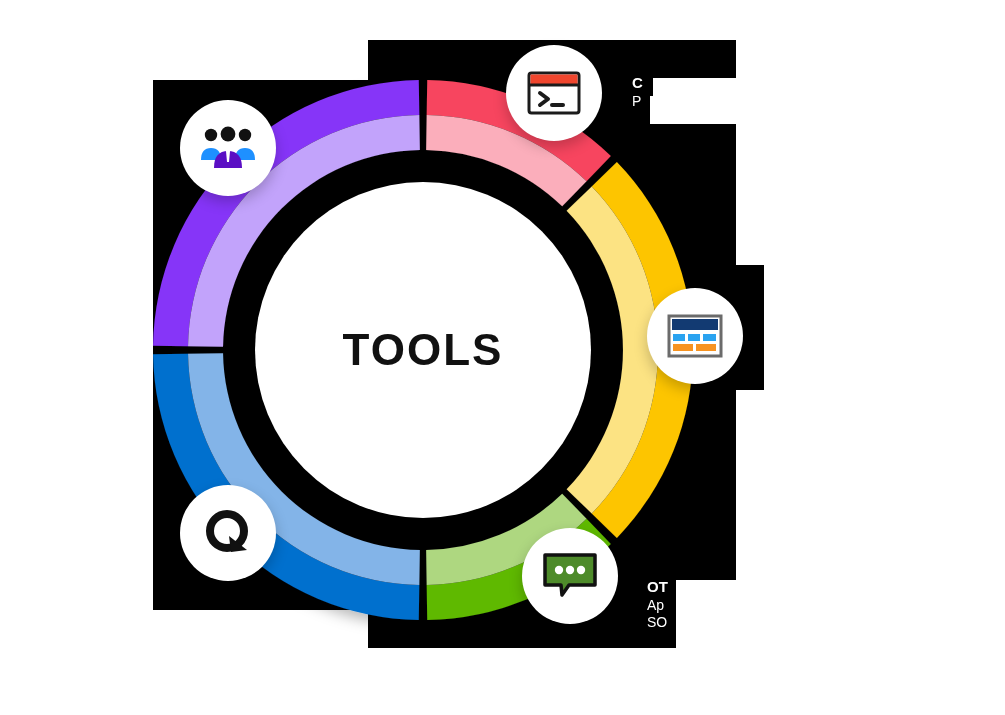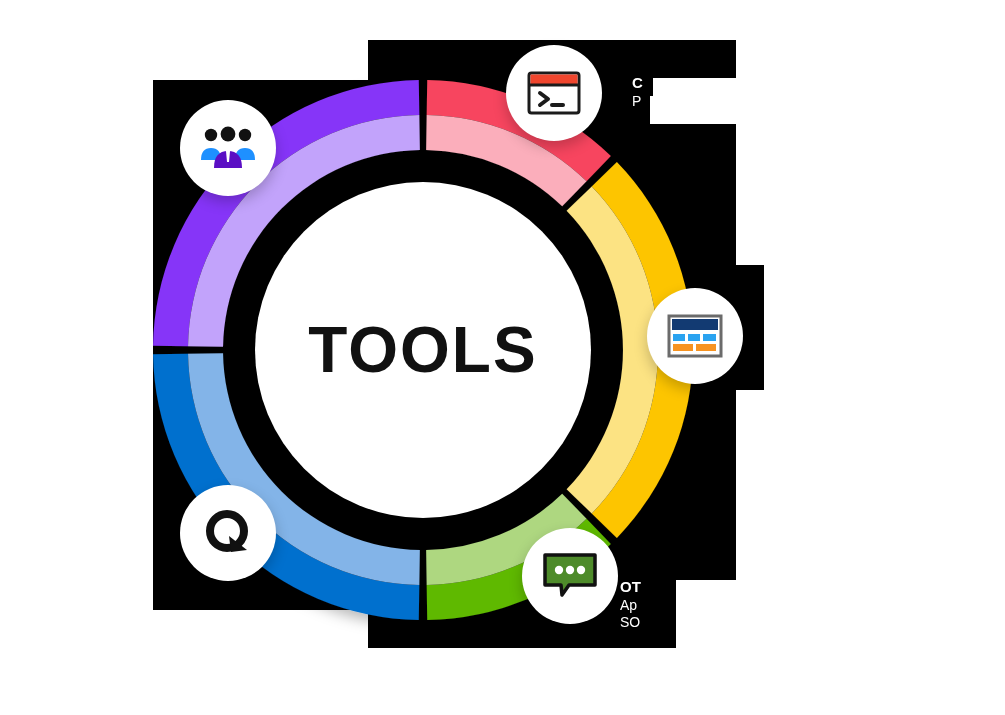--- a/index.html
+++ b/index.html
@@ -46,21 +46,21 @@
   }
   #center-label {
     position: absolute;
     left: 0;
     top: 0;
     width: 540px;
     height: 540px;
     display: flex;
     align-items: center;
     justify-content: center;
-    font-size: 64px;
+    font-size: 44px;
     font-weight: bold;
     letter-spacing: 2px;
     color: #111111;
     pointer-events: none;
   }
 
   
   .bubble {
     position: absolute;
     width: 96px;
@@ -203,21 +203,21 @@
       <div class="redact-white" style="left: 764px; top: 0px; width: 241px; height: 715px;"></div>
       <div class="redact-white" style="left: 0px; top: 650px; width: 1005px; height: 65px;"></div>
       <div class="redact-white" style="left: 0px; top: 0px; width: 153px; height: 715px;"></div>
     </div>
 
   <div id="callout-layer">
       <div class="callout" style="left: 632px; top: 74px;">
         <span class="c-title">C</span>
         <span class="c-line">P</span>
       </div>
-      <div class="callout" style="left: 620px; top: 578px;">
+      <div class="callout" style="left: 647px; top: 578px;">
         <span class="c-title">OT</span>
         <span class="c-line">Ap</span>
         <span class="c-line">SO</span>
         <span class="c-line"></span>
       </div>
       <div class="callout" style="left: 150px; top: 521px;">
         <span class="c-title"></span>
         <span class="c-line"></span>
       </div>
     </div>

